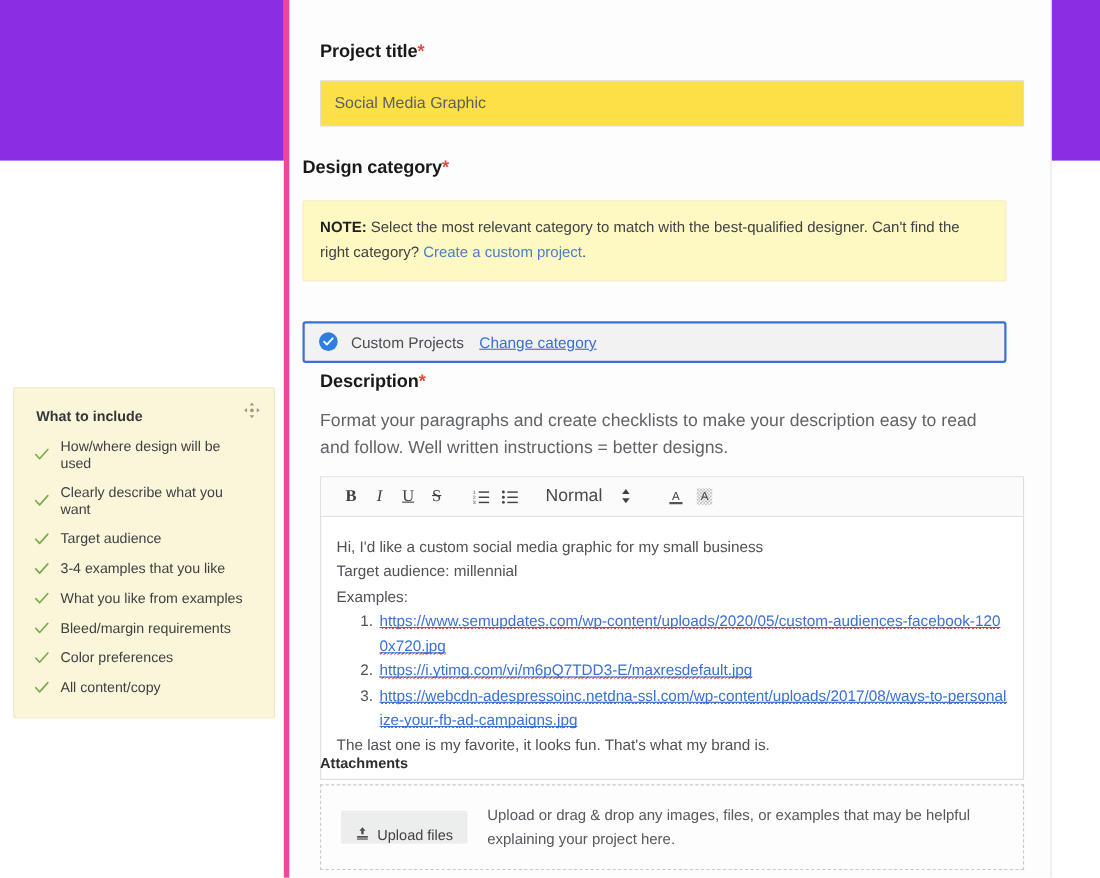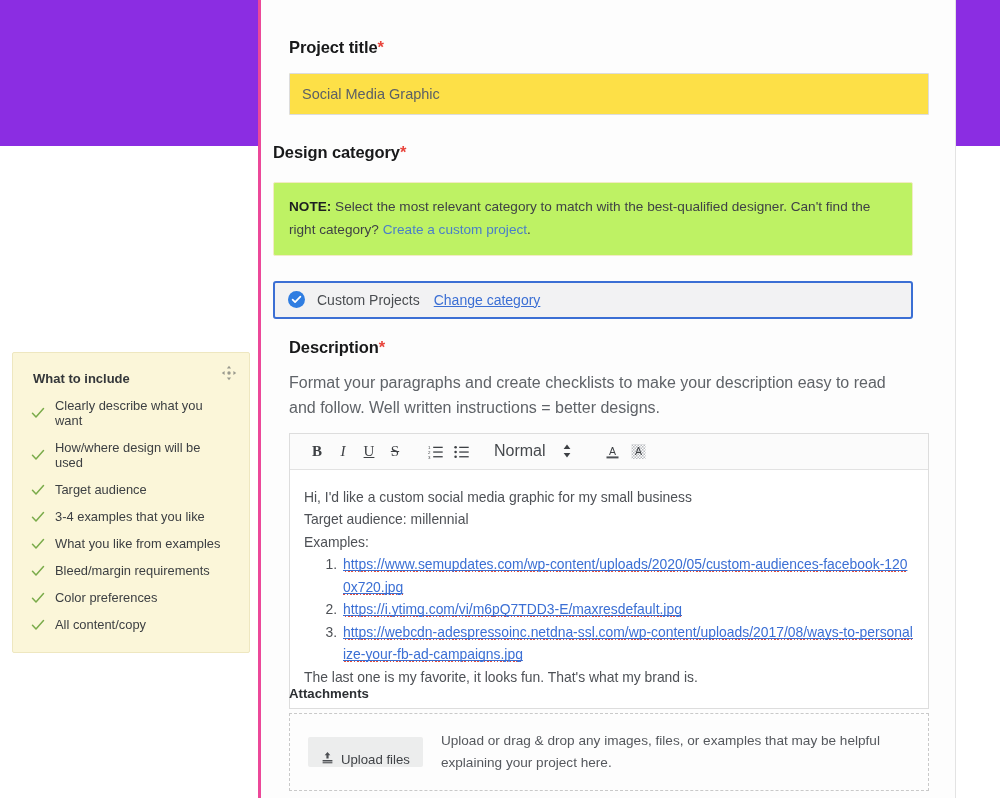--- a/index.html
+++ b/index.html
@@ -23,21 +23,21 @@
   }
 
   
   #main-card {
     position: absolute;
     top: 0;
     left: 258px;
     width: 698px;
     height: 798px;
     background: #fdfdfd;
-    border-left: 3px solid #ec4899;
+    border-left: 5px solid #ec4899;
     border-right: 1px solid #e3e3e3;
     padding: 0 40px;
     overflow: hidden;
   }
 
   
   .field-label {
     font-size: 16.5px;
     font-weight: bold;
     color: #18191a;
@@ -62,33 +62,33 @@
     padding: 0 12px;
     outline: none;
     border-radius: 1px;
   }
 
   
   #design-category-block { position: absolute; top: 143px; left: 12px; width: 640px; }
   #note-box {
     margin-top: 20px;
     width: 640px;
-    background: #bef264;
+    background: #fef9c3;
     border: 1px solid #f2ebc4;
     padding: 12px 15px 13px 15px;
     font-size: 13.6px;
     line-height: 1.72;
     color: #3f4245;
     border-radius: 2px;
   }
   #note-box .note-strong { font-weight: bold; color: #1d1f21; }
   .inline-link { color: #4a7ec9; text-decoration: none; }
 
   #category-row {
-    margin-top: 25px;
+    margin-top: 36px;
     width: 640px;
     height: 38px;
     background: #f2f2f3;
     border: 2px solid #3b6fd4;
     border-radius: 3px;
     display: flex;
     align-items: center;
     padding: 0 13px;
   }
   #category-check {
@@ -293,29 +293,29 @@
     </svg>
   </div>
   <h3 id="wti-title">What to include</h3>
 
   <div class="wti-item">
     <span class="wti-check">
         <svg width="14" height="14" viewBox="0 0 14 14">
           <path d="M1.5 7.2 L5 11 L12.5 2.6" stroke="#7aab4a" stroke-width="1.5" fill="none" stroke-linecap="round" stroke-linejoin="round"></path>
         </svg>
       </span>
+    <span>How/where design will be used</span>
+  </div>
+  <div class="wti-item">
+    <span class="wti-check">
+        <svg width="14" height="14" viewBox="0 0 14 14">
+          <path d="M1.5 7.2 L5 11 L12.5 2.6" stroke="#7aab4a" stroke-width="1.5" fill="none" stroke-linecap="round" stroke-linejoin="round"></path>
+        </svg>
+      </span>
     <span>Clearly describe what you want</span>
-  </div>
-  <div class="wti-item">
-    <span class="wti-check">
-        <svg width="14" height="14" viewBox="0 0 14 14">
-          <path d="M1.5 7.2 L5 11 L12.5 2.6" stroke="#7aab4a" stroke-width="1.5" fill="none" stroke-linecap="round" stroke-linejoin="round"></path>
-        </svg>
-      </span>
-    <span>How/where design will be used</span>
   </div>
   <div class="wti-item">
     <span class="wti-check">
         <svg width="14" height="14" viewBox="0 0 14 14">
           <path d="M1.5 7.2 L5 11 L12.5 2.6" stroke="#7aab4a" stroke-width="1.5" fill="none" stroke-linecap="round" stroke-linejoin="round"></path>
         </svg>
       </span>
     <span>Target audience</span>
   </div>
   <div class="wti-item">

